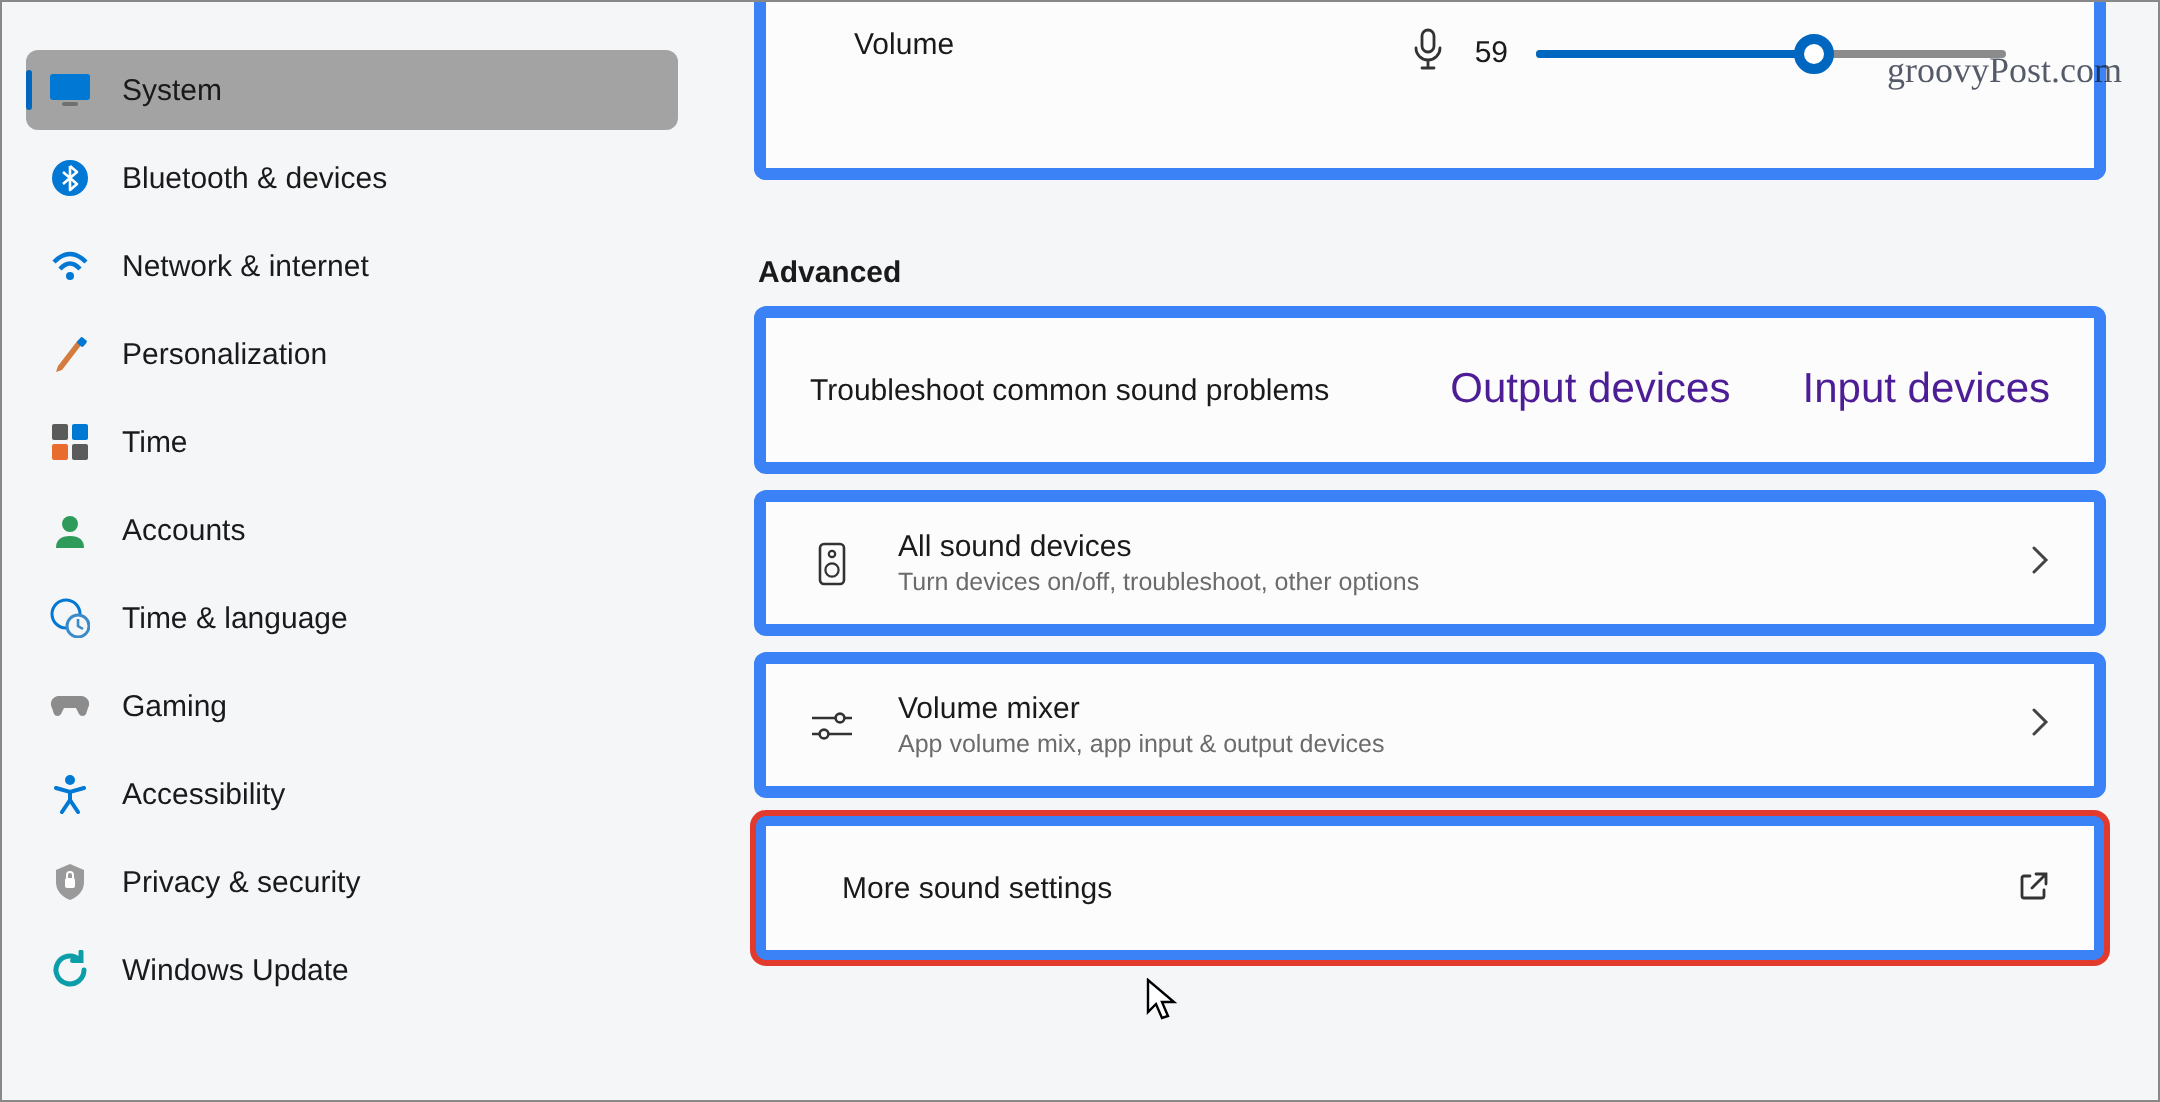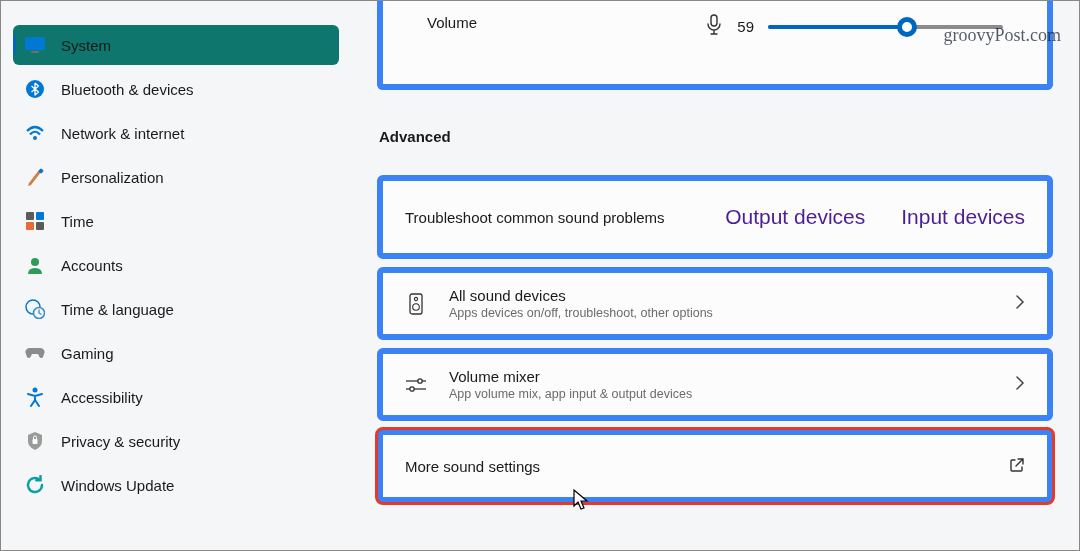--- a/index.html
+++ b/index.html
@@ -38,21 +38,21 @@
     display: flex;
     align-items: center;
     gap: 16px;
     height: 40px;
     padding: 0 12px;
     border-radius: 6px;
     cursor: pointer;
     position: relative;
   }
   .sidebar-item.selected {
-    background: #0f766e;
+    background: #a3a3a3;
   }
   .sidebar-item.selected::before {
     content: "";
     position: absolute;
     left: 0;
     top: 10px;
     bottom: 10px;
     width: 3px;
     border-radius: 2px;
     background: #0067c0;
@@ -118,21 +118,21 @@
     top: 50%;
     width: 20px; height: 20px;
     border-radius: 50%;
     background: #fff;
     border: 5px solid #0067c0;
     transform: translate(-50%, -50%);
   }
   .section-title {
     font-size: 15px;
     font-weight: 600;
-    margin: 38px 0 30px 2px;
+    margin: 38px 0 8px 2px;
   }
   .troubleshoot-row {
     display: flex;
     align-items: center;
     padding: 0 22px;
     min-height: 72px;
   }
   .troubleshoot-row .label { font-size: 15px; }
   .troubleshoot-row .links {
     margin-left: auto;
@@ -313,21 +313,21 @@
     <div class="device-row">
       <span class="icon-box">
         <svg width="14" height="22" viewBox="0 0 14 22">
             <rect x="1" y="1" width="12" height="20" rx="2" fill="none" stroke="#333" stroke-width="1.3"></rect>
             <circle cx="7" cy="6" r="1.6" fill="none" stroke="#333" stroke-width="1.1"></circle>
             <circle cx="7" cy="14" r="3.3" fill="none" stroke="#333" stroke-width="1.1"></circle>
           </svg>
       </span>
       <div class="texts">
         <div class="title">All sound devices</div>
-        <div class="subtitle">Apps devices on/off, troubleshoot, other options</div>
+        <div class="subtitle">Turn devices on/off, troubleshoot, other options</div>
       </div>
       <span class="chevron">
         <svg width="10" height="16" viewBox="0 0 10 16">
             <path d="M2 2 L8 8 L2 14" stroke="#444" stroke-width="1.5" fill="none" stroke-linecap="round"></path>
           </svg>
       </span>
     </div>
   </div>
 
   <div class="card">
@@ -347,21 +347,21 @@
       <span class="chevron">
         <svg width="10" height="16" viewBox="0 0 10 16">
             <path d="M2 2 L8 8 L2 14" stroke="#444" stroke-width="1.5" fill="none" stroke-linecap="round"></path>
           </svg>
       </span>
     </div>
   </div>
 
   <div class="card highlighted">
     <div class="device-row" style="min-height:62px;">
-      <div class="texts" style="">
+      <div class="texts" style="margin-left:16px;">
         <div class="title">More sound settings</div>
       </div>
       <span>
         <svg width="16" height="16" viewBox="0 0 16 16">
             <path d="M6 3 H3 a1 1 0 0 0 -1 1 V13 a1 1 0 0 0 1 1 H12 a1 1 0 0 0 1 -1 V10" stroke="#333" stroke-width="1.4" fill="none" stroke-linecap="round"></path>
             <path d="M9 2 H14 V7 M14 2 L7 9" stroke="#333" stroke-width="1.4" fill="none" stroke-linecap="round"></path>
           </svg>
       </span>
     </div>
   </div>

